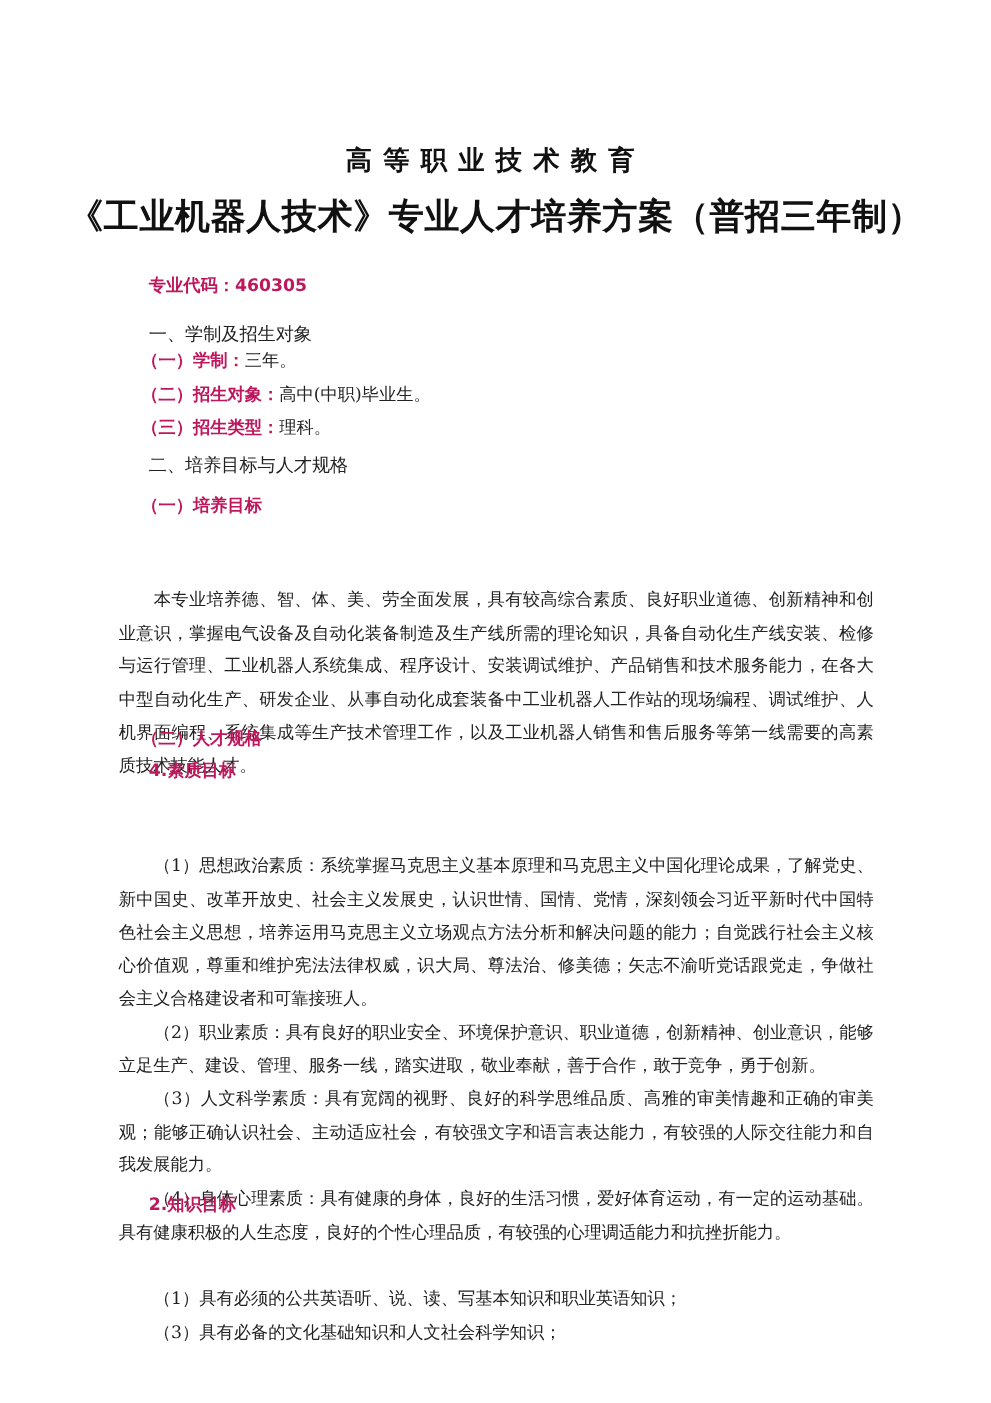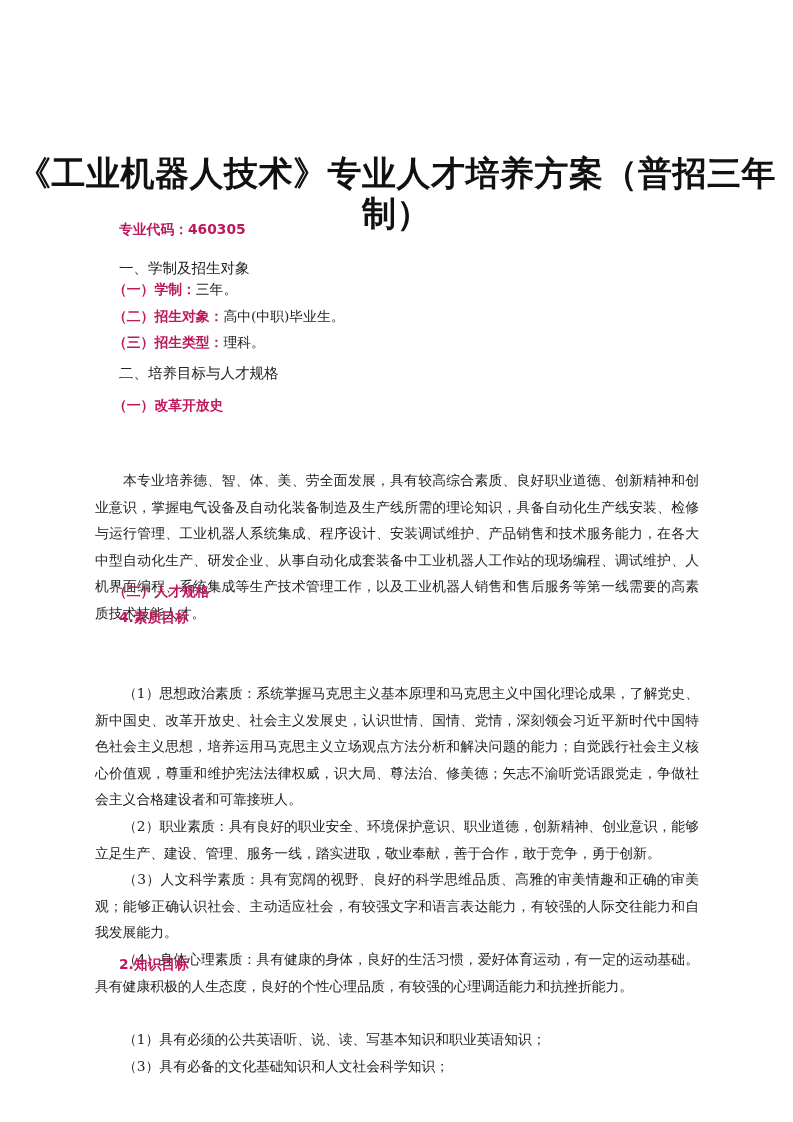--- a/index.html
+++ b/index.html
@@ -35,21 +35,21 @@
       line-height: 30px;
     }
     .title-main {
       position: absolute;
       top: 153px;
       left: 0;
       width: 793px;
       text-align: center;
       font-family: "DejaVu Serif", serif;
       font-weight: bold;
-      font-size: 34px;
+      font-size: 28px;
       color: #111;
       line-height: 40px;
       letter-spacing: 0.5px;
     }
     .line {
       position: absolute;
       left: 95px;
       width: 604px;
       font-size: 13.8px;
       line-height: 20px;
@@ -78,41 +78,42 @@
       margin-top: 48px;
     }
     .ind { padding-left: 24px; }
     .ind2 { padding-left: 18px; }
   </style>
 </head>
 <body>
 
 <div class="page">
 
+  <div class="title-top">高等职业技术教育</div>
   <div class="title-main">《工业机器人技术》专业人才培养方案（普招三年制）</div>
 
   <div class="line ind" style="top:219px;">
     <span class="bold">专业代码：</span><span class="bold">460305</span>
   </div>
 
   <div class="line ind h1" style="top:258px;">一、学制及招生对象</div>
 
   <div class="line ind2" style="top:306px;">
     <span class="bold">（二）招生对象：</span><span>高中(中职)毕业生。</span>
   </div>
   <div class="line ind2" style="top:279px;">
     <span class="bold">（一）学制：</span><span>三年。</span>
   </div>
   <div class="line ind h1" style="top:363px;">二、培养目标与人才规格</div>
 
   <div class="line ind2" style="top:332px;">
     <span class="bold">（三）招生类型：</span><span>理科。</span>
   </div>
 
-  <div class="line ind2 bold" style="top:395px;">（一）改革开放史</div>
+  <div class="line ind2 bold" style="top:395px;">（一）培养目标</div>
 
   <div class="para" style="top:419px;">本专业培养德、智、体、美、劳全面发展，具有较高综合素质、良好职业道德、创新精神和创业意识，掌握电气设备及自动化装备制造及生产线所需的理论知识，具备自动化生产线安装、检修与运行管理、工业机器人系统集成、程序设计、安装调试维护、产品销售和技术服务能力，在各大中型自动化生产、研发企业、从事自动化成套装备中工业机器人工作站的现场编程、调试维护、人机界面编程、系统集成等生产技术管理工作，以及工业机器人销售和售后服务等第一线需要的高素质技术技能人才。</div>
 
   <div class="line ind2 bold" style="top:581px;">（二）人才规格</div>
 
   <div class="line ind bold" style="top:607px;">4.素质目标</div>
 
   <div class="para" style="top:632px;">（1）思想政治素质：系统掌握马克思主义基本原理和马克思主义中国化理论成果，了解党史、新中国史、改革开放史、社会主义发展史，认识世情、国情、党情，深刻领会习近平新时代中国特色社会主义思想，培养运用马克思主义立场观点方法分析和解决问题的能力；自觉践行社会主义核心价值观，尊重和维护宪法法律权威，识大局、尊法治、修美德；矢志不渝听党话跟党走，争做社会主义合格建设者和可靠接班人。</div>
   <div class="para" style="top:765px;">（2）职业素质：具有良好的职业安全、环境保护意识、职业道德，创新精神、创业意识，能够立足生产、建设、管理、服务一线，踏实进取，敬业奉献，善于合作，敢于竞争，勇于创新。</div>
   <div class="para" style="top:818px;">（3）人文科学素质：具有宽阔的视野、良好的科学思维品质、高雅的审美情趣和正确的审美观；能够正确认识社会、主动适应社会，有较强文字和语言表达能力，有较强的人际交往能力和自我发展能力。</div>

